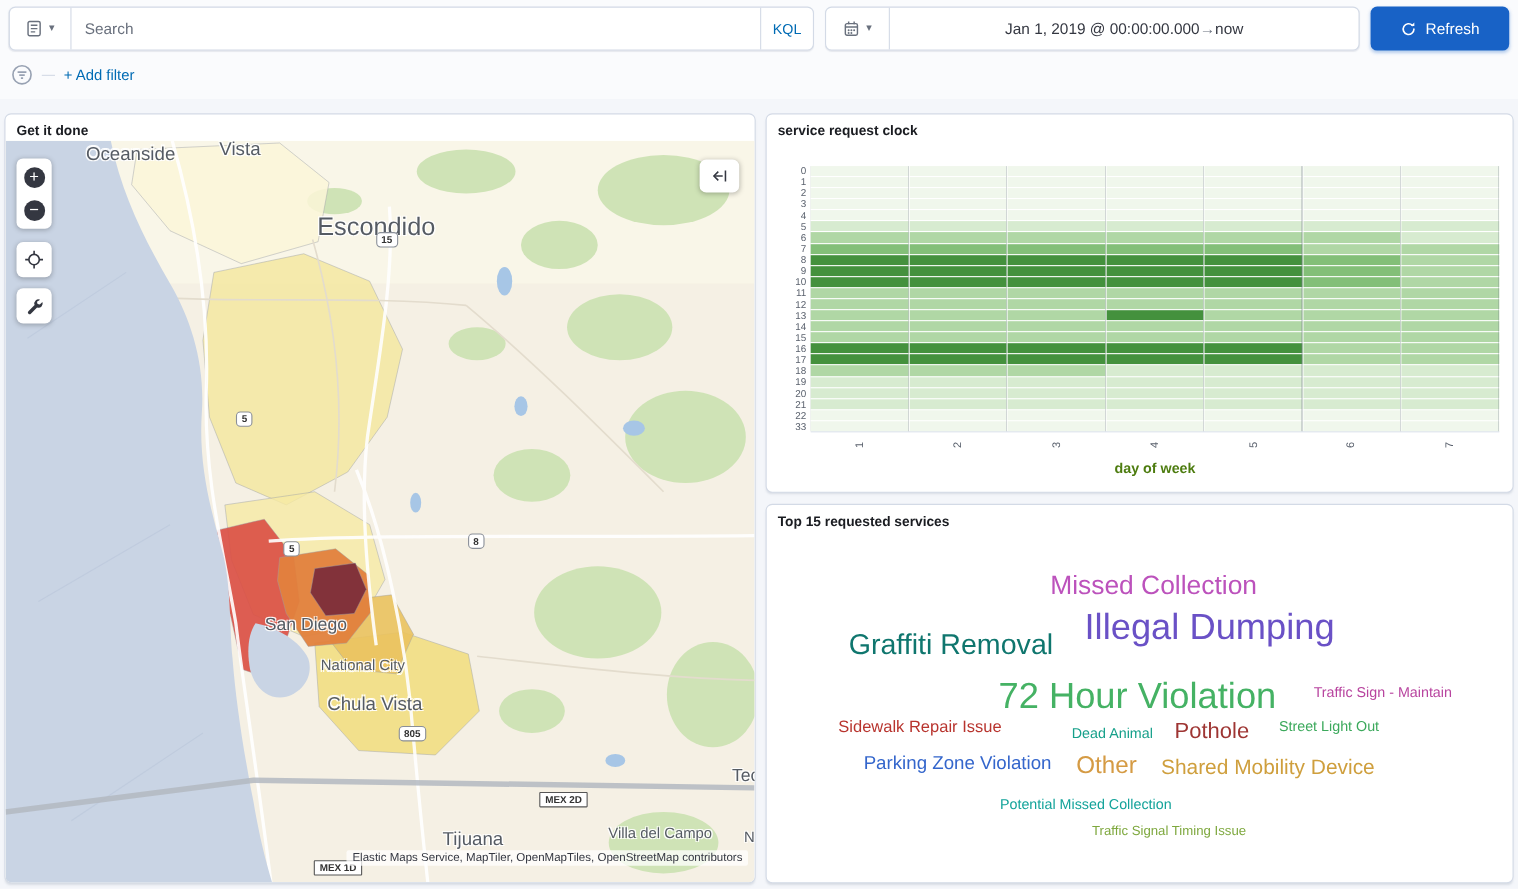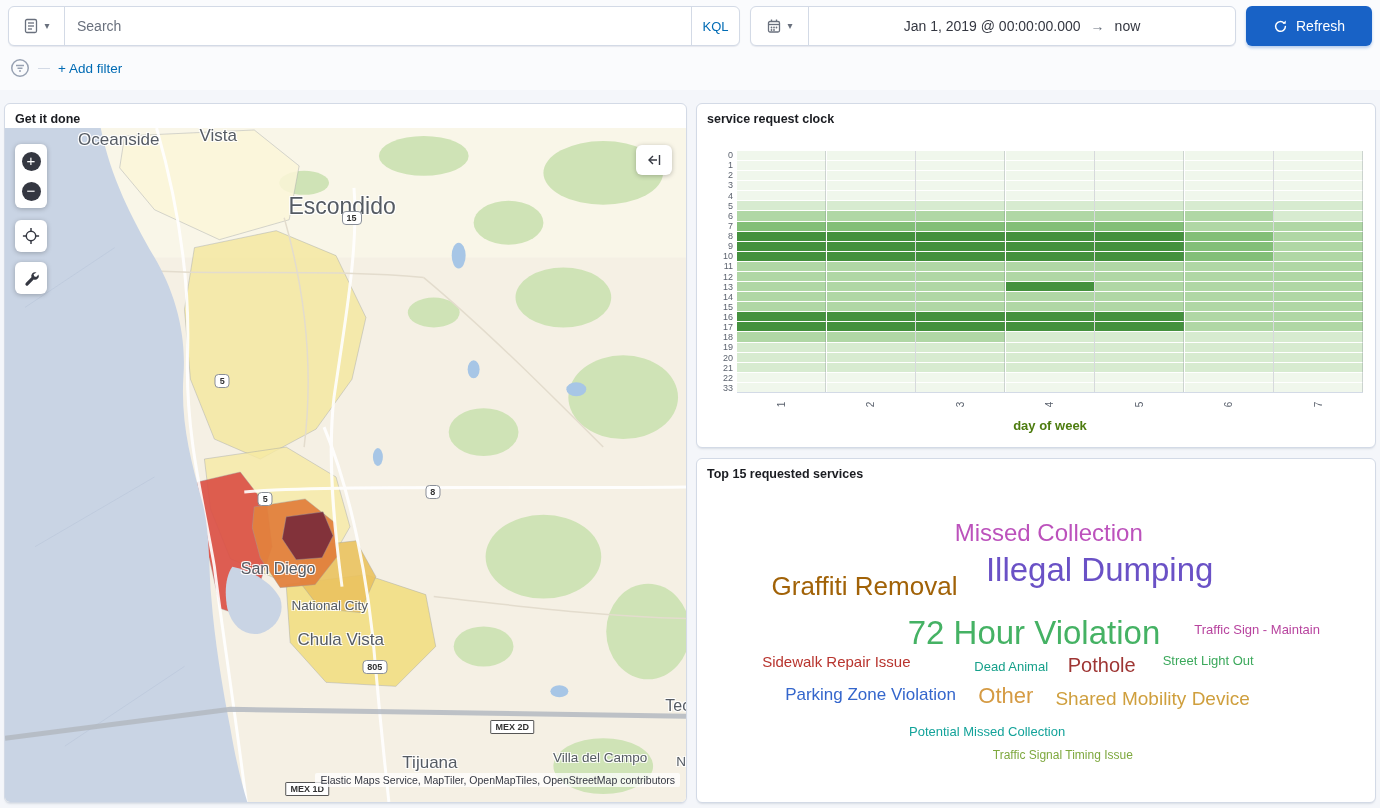--- a/index.html
+++ b/index.html
@@ -13,21 +13,21 @@
 
   
   .topbar { position:absolute; top:6px; left:8px; right:8px; height:40px; display:flex; gap:10px; }
   .querybar { flex:1; display:flex; border:1px solid var(--border); border-radius:6px; background:#fff; box-shadow:0 1px 1px rgba(152,162,179,.2); }
   .saved-btn { width:56px; border:none; background:transparent; border-right:1px solid var(--border); display:flex; align-items:center; justify-content:center; gap:5px; cursor:pointer; }
   .search-input { flex:1; border:none; outline:none; padding:0 12px; font-size:14px; font-family:inherit; color:#343741; background:transparent; }
   .search-input::placeholder { color:#69707d; }
   .kql-btn { width:48px; border:none; background:transparent; border-left:1px solid var(--border); color:var(--link); font-size:13px; font-weight:400; cursor:pointer; font-family:inherit; }
   .datepicker { width:486px; display:flex; border:1px solid var(--border); border-radius:6px; background:#fff; box-shadow:0 1px 1px rgba(152,162,179,.2); }
   .cal-btn { width:58px; border:none; background:transparent; border-right:1px solid var(--border); display:flex; align-items:center; justify-content:center; gap:5px; cursor:pointer; }
-  .daterange { flex:1; display:flex; align-items:center; justify-content:center; gap:10px; font-size:14px; color:#343741; cursor:pointer; }
+  .daterange { flex:1; display:flex; align-items:center; justify-content:center; font-size:14px; color:#343741; cursor:pointer; }
   .daterange .arrow { color:#69707d; }
   .refresh-btn { width:126px; border:none; border-radius:6px; background:var(--primary); color:#fff; font-size:14px; font-weight:500; font-family:inherit; display:flex; align-items:center; justify-content:center; gap:8px; cursor:pointer; box-shadow:0 2px 3px rgba(24,98,198,.3); }
   .caret { color:#69707d; font-size:10px; line-height:1; }
 
   
   .filterbar { position:absolute; top:57px; left:10px; height:22px; display:flex; align-items:center; gap:8px; }
   .filter-dash { width:12px; height:1px; background:var(--border); }
   .add-filter { font-size:13.5px; color:var(--link); text-decoration:none; cursor:pointer; }
 
   
@@ -468,21 +468,21 @@
       </div>
     </div>
   <div class="clock-xlabel">day of week</div>
 </section>
 
 <section class="panel panel-cloud">
   <h3>Top 15 requested services</h3>
   <div class="tagcloud">
       <span class="cloud-word" style="left: 59.5%; top: 24.3%; font-size: 33px; color: rgb(106, 81, 198);">Illegal Dumping</span>
       <span class="cloud-word" style="left: 51.9%; top: 12.7%; font-size: 24px; color: rgb(188, 82, 188);">Missed Collection</span>
-      <span class="cloud-word" style="left: 24.4%; top: 30%; font-size: 26px; color: #a16207;">Graffiti Removal</span>
+      <span class="cloud-word" style="left: 24.4%; top: 30%; font-size: 26px; color: #0f766e;">Graffiti Removal</span>
       <span class="cloud-word" style="left: 49.7%; top: 45.3%; font-size: 33px; color: rgb(69, 178, 100);">72 Hour Violation</span>
       <span class="cloud-word" style="left: 83%; top: 44.3%; font-size: 13px; color: rgb(184, 68, 159);">Traffic Sign - Maintain</span>
       <span class="cloud-word" style="left: 20.2%; top: 54.7%; font-size: 15px; color: rgb(184, 52, 46);">Sidewalk Repair Issue</span>
       <span class="cloud-word" style="left: 46.3%; top: 56.3%; font-size: 13px; color: rgb(22, 160, 138);">Dead Animal</span>
       <span class="cloud-word" style="left: 59.8%; top: 56%; font-size: 20px; color: rgb(158, 53, 51);">Pothole</span>
       <span class="cloud-word" style="left: 75.7%; top: 54.3%; font-size: 13px; color: rgb(60, 169, 92);">Street Light Out</span>
       <span class="cloud-word" style="left: 25.3%; top: 65.7%; font-size: 17px; color: rgb(52, 102, 204);">Parking Zone Violation</span>
       <span class="cloud-word" style="left: 45.5%; top: 66.3%; font-size: 22px; color: rgb(213, 155, 68);">Other</span>
       <span class="cloud-word" style="left: 67.4%; top: 67%; font-size: 19px; color: rgb(207, 159, 61);">Shared Mobility Device</span>
       <span class="cloud-word" style="left: 42.7%; top: 78%; font-size: 13px; color: rgb(19, 163, 154);">Potential Missed Collection</span>

